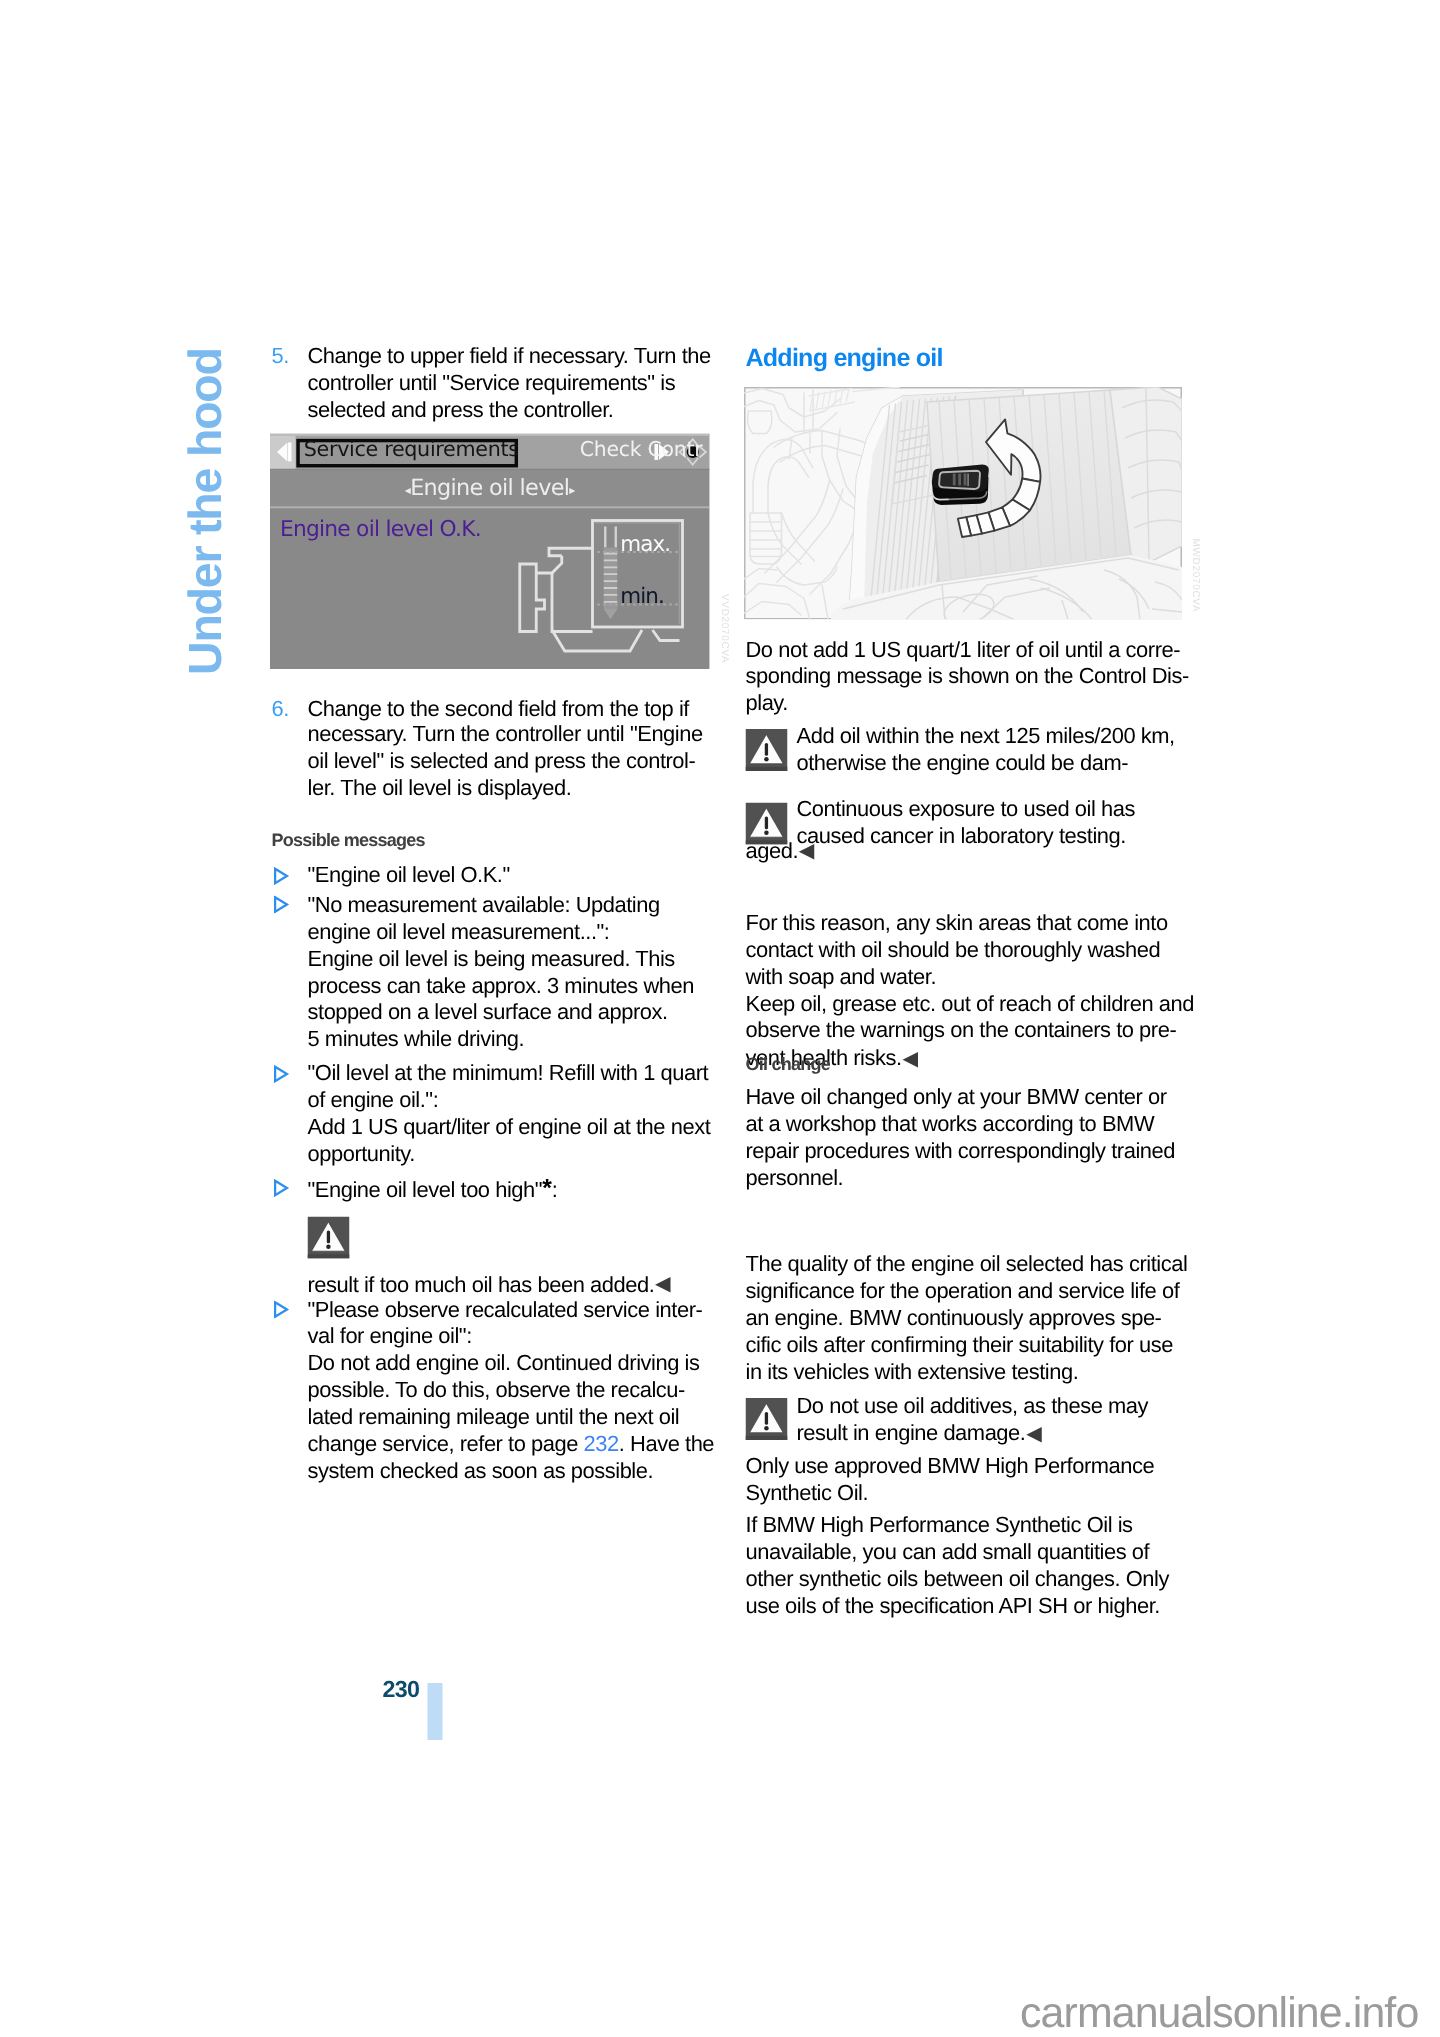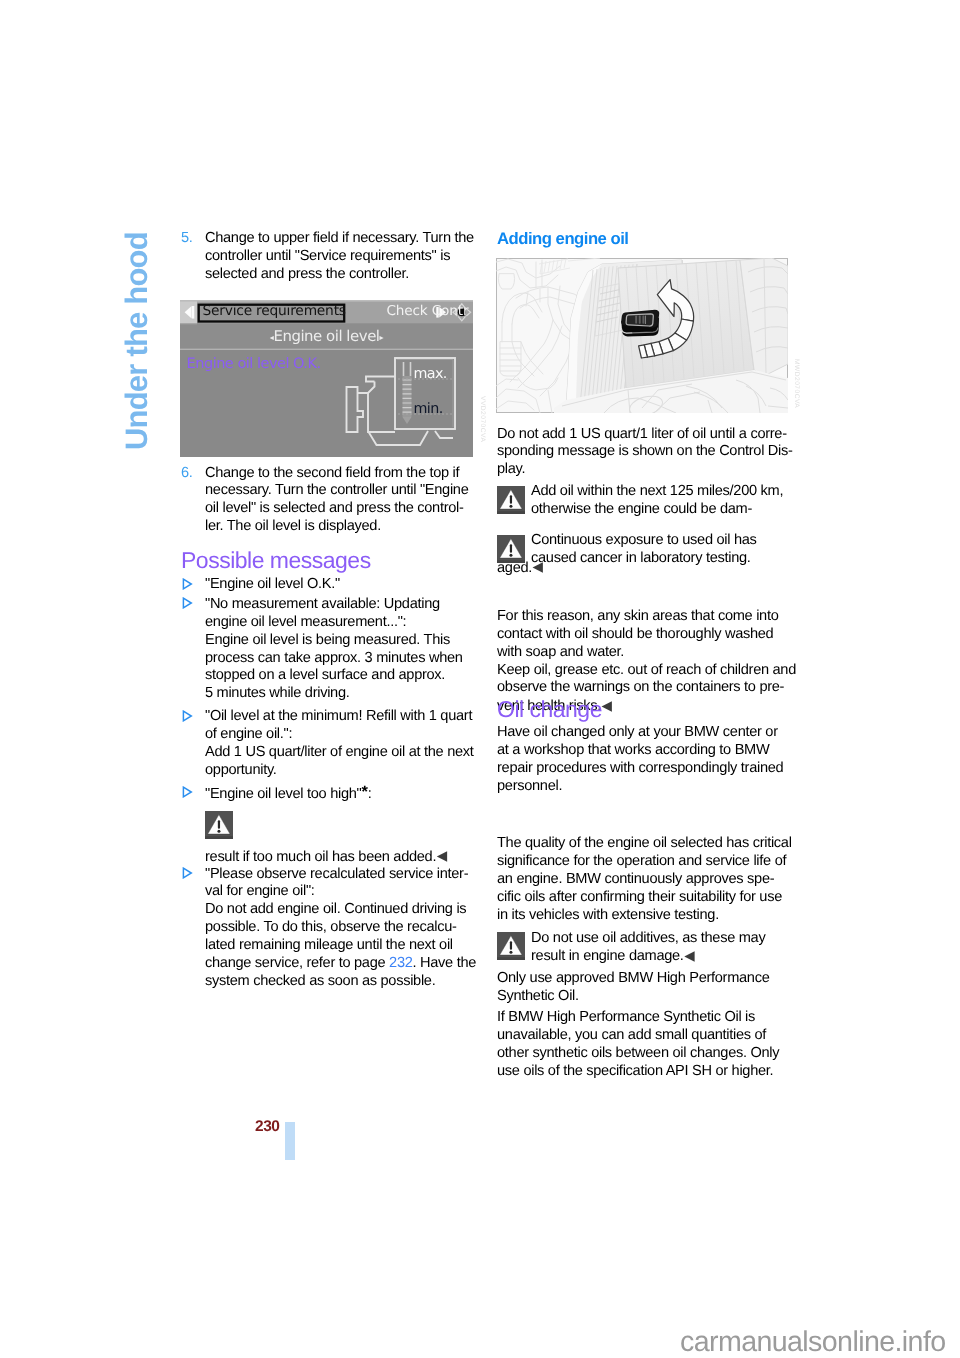--- a/index.html
+++ b/index.html
@@ -19,21 +19,21 @@
   
   .colL{position:absolute;left:181px;top:230px;width:293px;}
   .colR{position:absolute;left:497px;top:230px;width:292px;}
   .abs{position:absolute;left:181px;top:0;width:293px;height:1358px;}
   .absR{position:absolute;left:497px;top:0;width:292px;height:1358px;}
   .absR .ab{width:292px;}
   .ab, .bul.ab, .step.ab, .warn.ab{position:absolute!important;left:0;width:293px;margin:0!important;box-sizing:content-box;}
 
   .h1b{color:#0d87f0;font-weight:bold;font-size:16.7px;line-height:18px;
        margin:0 0 8px 0;letter-spacing:-0.5px;}
-  .h2b{color:#8b5cf6;font-weight:normal;font-size:23px;line-height:18px;
+  .h2b{color:#404040;font-weight:bold;font-size:12px;line-height:18px;
        margin:0 0 7px 0;letter-spacing:-0.5px;}
 
   .tx{font-size:14.6px;line-height:17.9px;color:#000;letter-spacing:-0.30px;
       white-space:nowrap;}
   p.t{margin:0 0 9px 0;}
 
   
   .step{position:relative;padding-left:24px;margin-bottom:10px;}
   .step .num{position:absolute;left:0;top:0;color:#3a9ff0;}
 
@@ -56,47 +56,47 @@
   .shot svg{position:absolute;left:0;top:0;}
 
   
   .disp-tabsel,.disp-tabnext,.disp-sub,.disp-status,.disp-max,.disp-min{
      position:absolute;font-family:"DejaVu Sans",sans-serif;white-space:nowrap;}
   .disp-tabsel{left:22.5px;top:2.6px;font-size:13.8px;color:#141414;letter-spacing:-0.22px;}
   .disp-tabnext{left:170.5px;top:2.8px;font-size:13.6px;color:#f2f2f2;letter-spacing:-0.15px;margin-left:36px;}
   .disp-sub{left:0;top:26.6px;width:293px;text-align:center;font-size:14.9px;
             color:#ededed;letter-spacing:-0.45px;}
   .disp-sub .sa{font-size:8px;position:relative;top:-1px;}
-  .disp-status{left:6.6px;top:56.1px;font-size:14.5px;color:#8b5cf6;letter-spacing:-0.5px;}
+  .disp-status{left:6.6px;top:56.1px;font-size:14.5px;color:#4c1d95;letter-spacing:-0.5px;}
   .disp-max{left:233.5px;top:65.7px;font-size:14.3px;color:#fafafa;letter-spacing:-0.6px;}
   .disp-min{left:233.5px;top:100.5px;font-size:14.3px;color:#0f172a;letter-spacing:-0.6px;}
   .cap{position:absolute;font-size:6.6px;color:#e0e0e0;letter-spacing:0.5px;
      transform:rotate(90deg);transform-origin:0 0;white-space:nowrap;}
 
   
-  .pgno{position:absolute;font-size:15.5px;font-weight:bold;color:#7f1d1d;letter-spacing:-0.45px;}
+  .pgno{position:absolute;font-size:15.5px;font-weight:bold;color:#0c4a6e;letter-spacing:-0.45px;}
   .pgbar{position:absolute;background:#bfdcf7;}
   .wmark{position:absolute;font-size:28.6px;color:#9b9b9b;letter-spacing:-0.6px;}
 </style>
 </head>
 <body>
 
 <div class="page">
 
   <div class="sidetab">
     <span class="lbl">Under the hood</span>
   </div>
 
   <div class="colL">
     <div class="step tx">
       <span class="num">5.</span><span>Change to upper field if necessary. Turn the<br>controller until "Service requirements" is<br>selected and press the controller.</span>
     </div>
   </div>
 
-  <div class="shot" style="left:180px;top:300px;width:301px;height:157px;">
+  <div class="shot" style="left:180px;top:289px;width:301px;height:157px;">
     <svg width="293" height="157" viewBox="0 0 293 157" xmlns="http://www.w3.org/2000/svg">
       <defs>
         <clipPath id="dispclip">
             <rect x="0" y="0" width="293" height="157"></rect>
           </clipPath>
       </defs>
       <g clip-path="url(#dispclip)">
 
         <rect x="0" y="0" width="293" height="157" fill="#8b8b8b"></rect>
 

